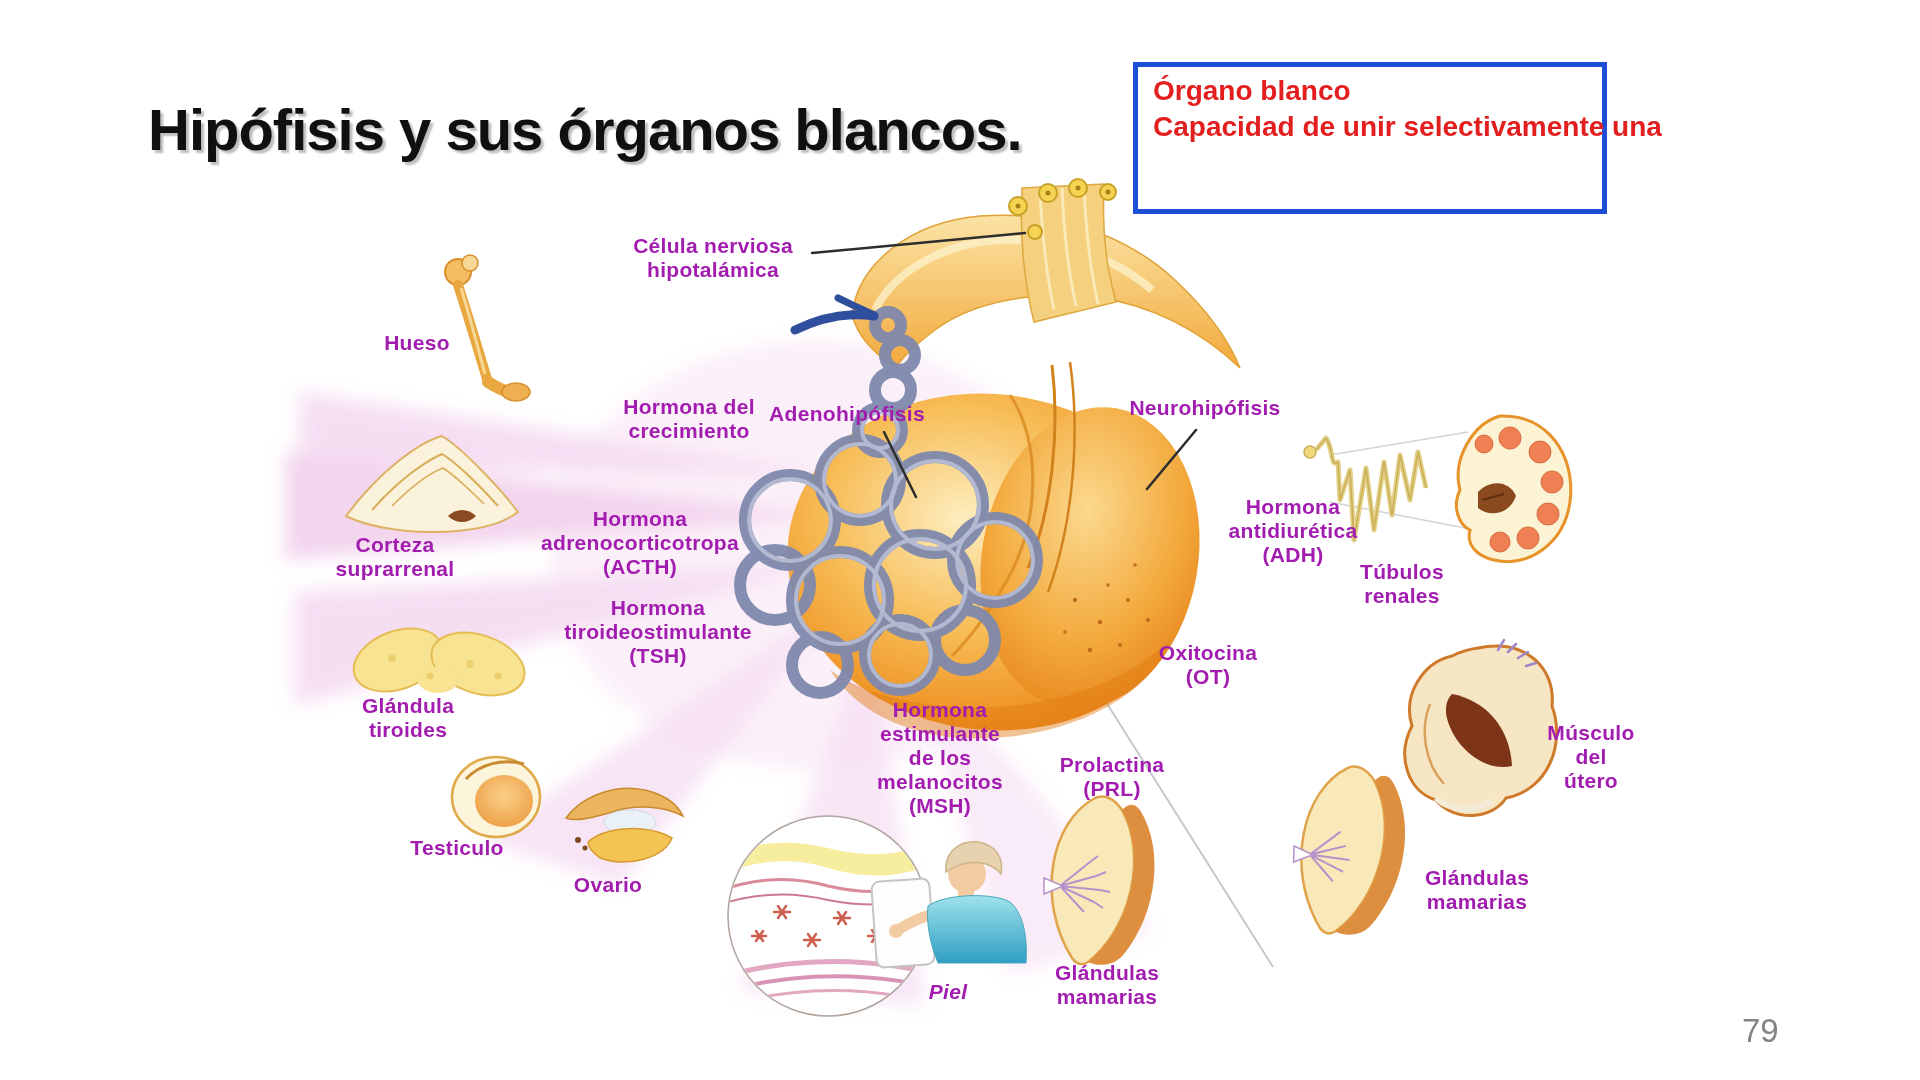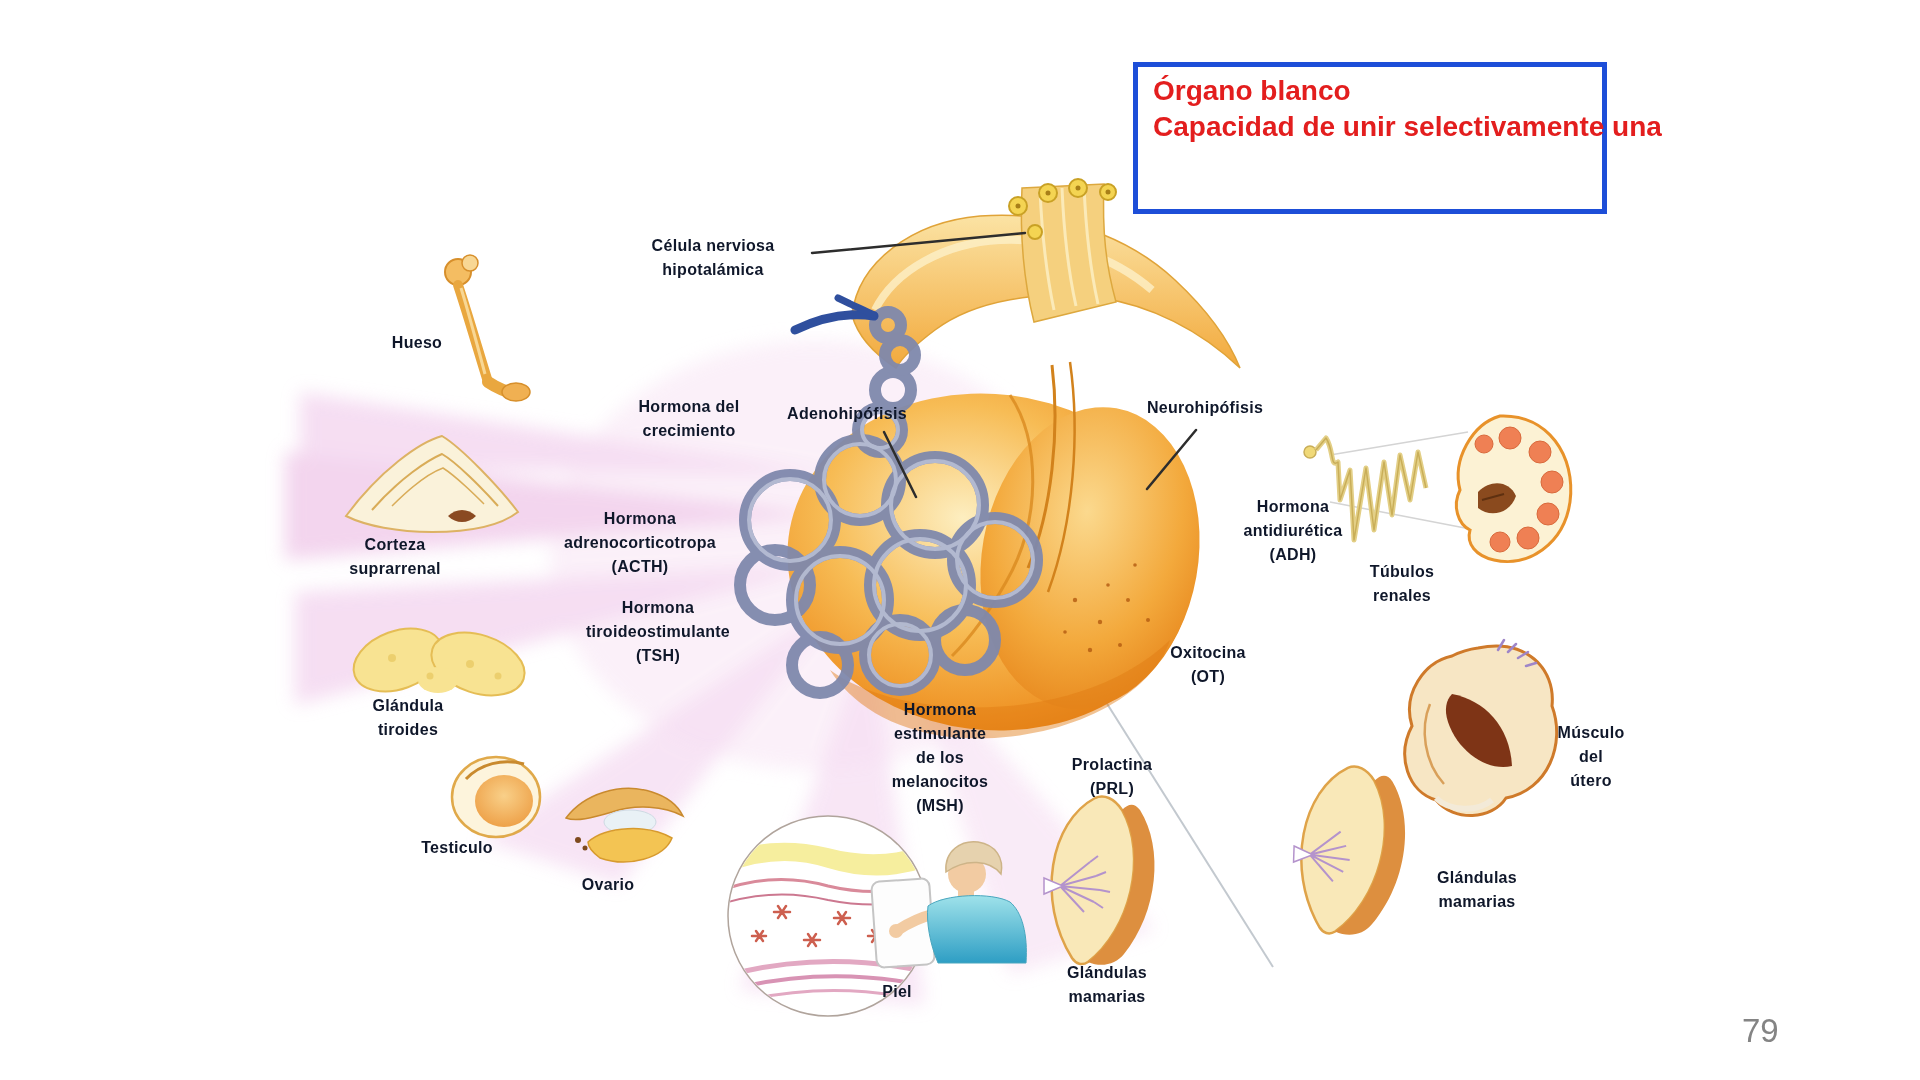--- a/index.html
+++ b/index.html
@@ -21,29 +21,30 @@
     font-size:28px;font-weight:bold;color:#e31e1e;line-height:36px;white-space:nowrap;
   }
   #page-number{
     position:absolute;left:1742px;top:1012px;
     font-size:33px;color:#848484;
   }
   #illustration{position:absolute;left:0;top:0;pointer-events:none;}
   #diagram-labels{position:absolute;left:0;top:0;width:100%;height:100%;}
   .dlabel{
     position:absolute;transform:translateX(-50%);text-align:center;
-    font-size:16px;line-height:24px;font-weight:600;color:#0f172a;
+    font-size:21px;line-height:24px;font-weight:600;color:#a21caf;
     letter-spacing:.3px;white-space:nowrap;
   }
 </style>
 </head>
 <body>
 
 <div id="slide">
 
+  <div id="title">Hipófisis y sus órganos blancos.</div>
 
   <div id="note-box">
     <div class="note-line">Órgano blanco</div>
     <div class="note-line">Capacidad de unir selectivamente una</div>
   </div>
 
   <svg id="illustration" width="1920" height="1080" viewBox="0 0 1920 1080">
     <defs>
       <radialGradient id="glandGrad" cx="42%" cy="38%" r="75%">
         <stop offset="0%" stop-color="#fdeec0"></stop>
@@ -369,20 +370,20 @@
       <div class="dlabel" style="left: 457px; top: 836px;">
         <div>Testiculo</div>
       </div>
       <div class="dlabel" style="left: 608px; top: 873px;">
         <div>Ovario</div>
       </div>
       <div class="dlabel" style="left: 1107px; top: 961px;">
         <div>Glándulas</div>
         <div>mamarias</div>
       </div>
-      <div class="dlabel" style="left: 897px; top: 980px;">
+      <div class="dlabel" style="left: 948px; top: 980px; font-style: italic;">
         <div>Piel</div>
       </div>
     </div>
 
   <div id="page-number">79</div>
 
 </div>
 
 </body></html>

